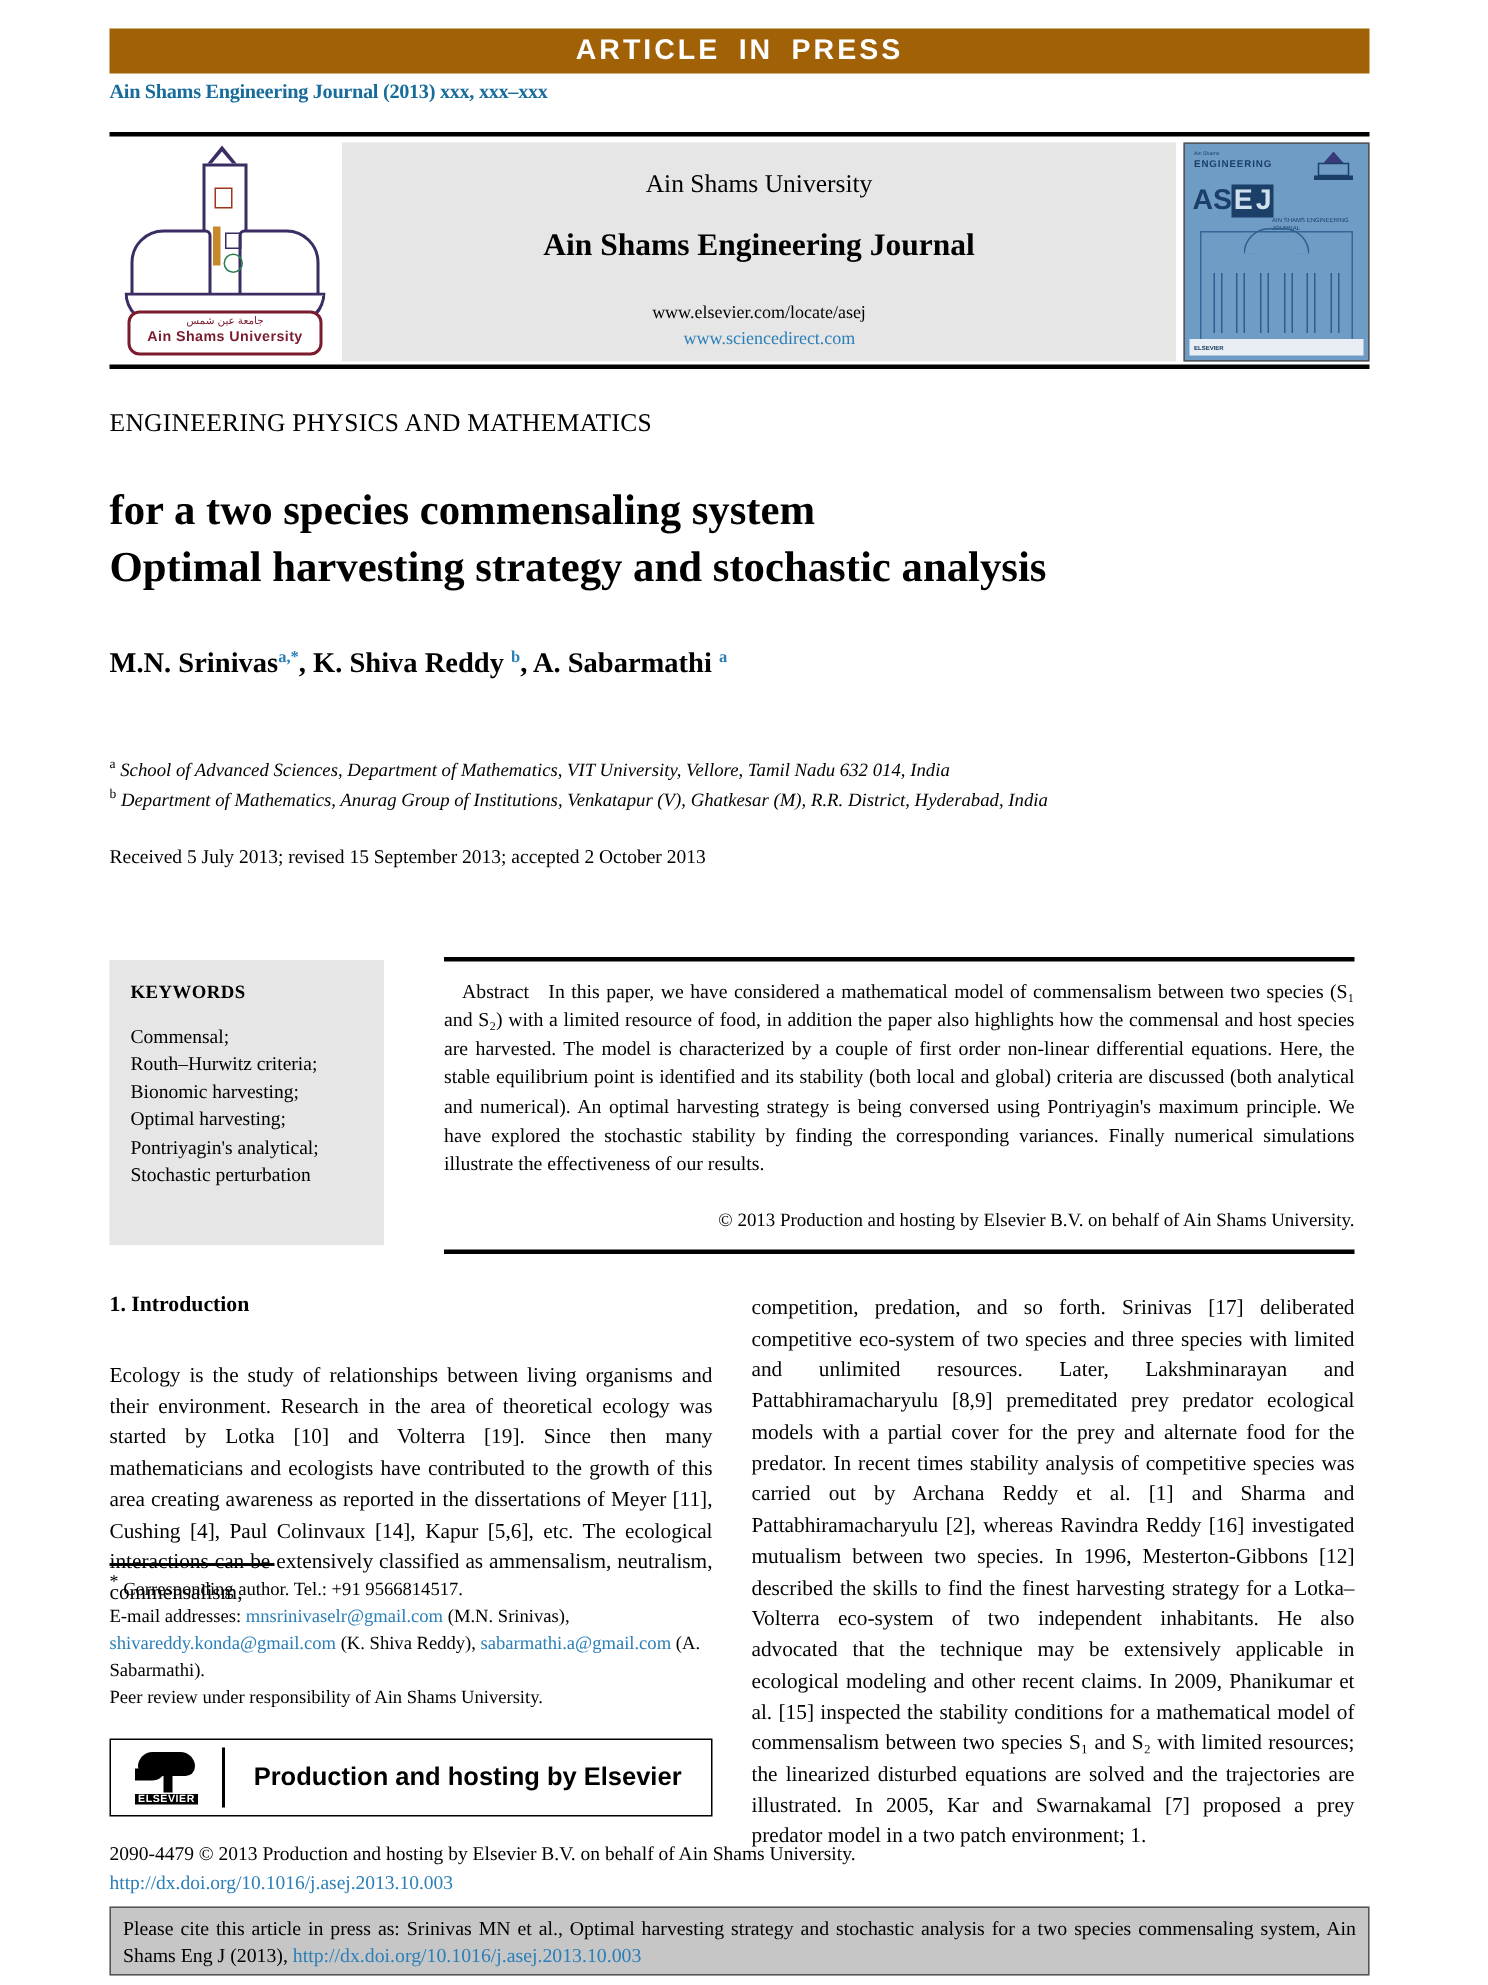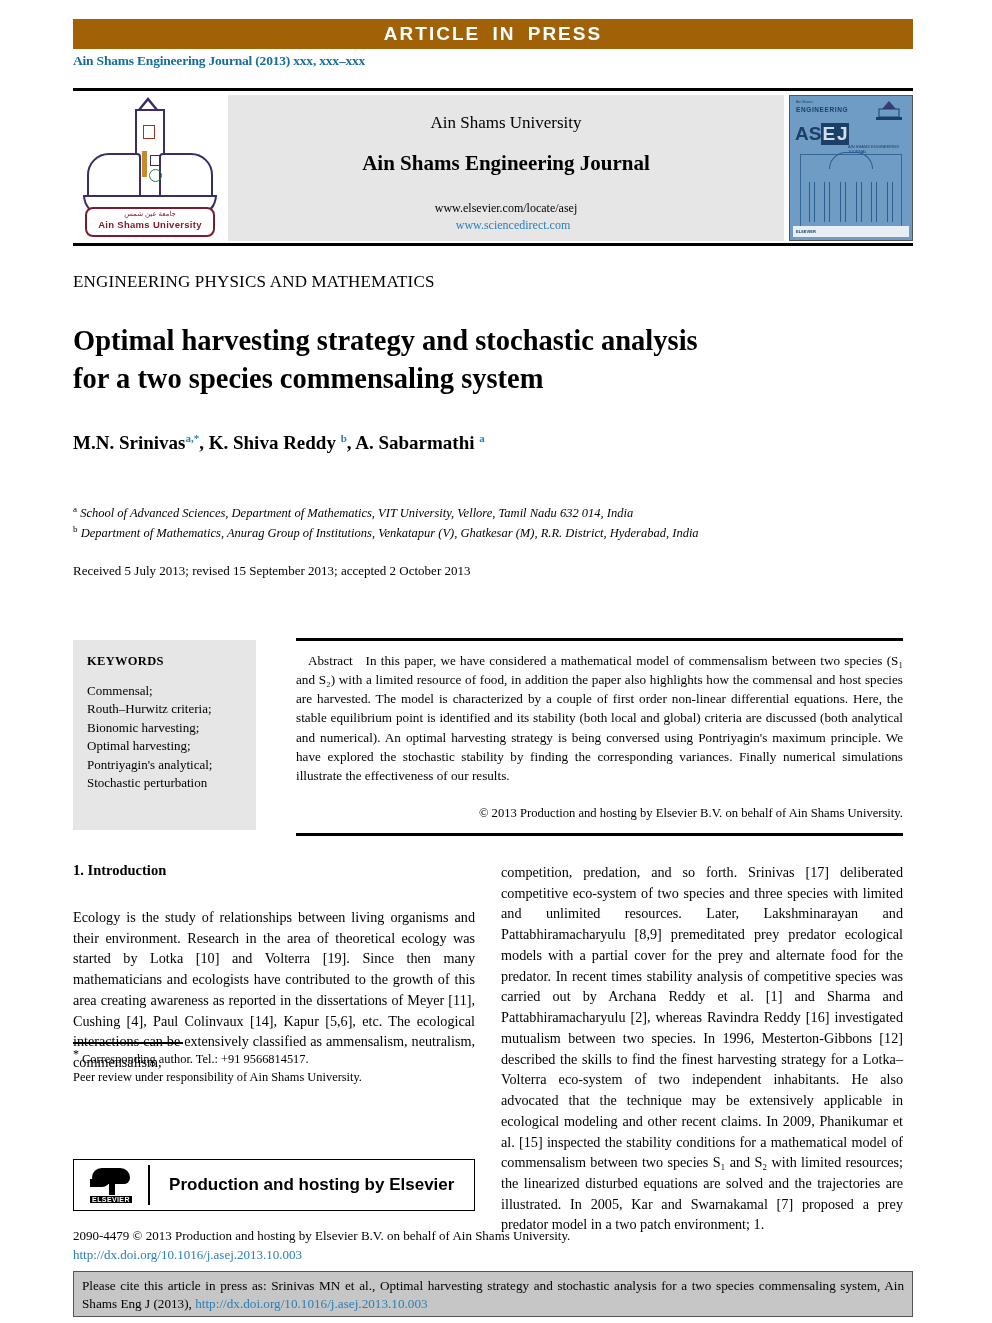--- a/index.html
+++ b/index.html
@@ -479,22 +479,22 @@
         <b>ELSEVIER</b>
       </div>
     </div>
 
   </div>
   <div class="masthead-rule-bottom"></div>
 
   <div class="sec-cat">ENGINEERING PHYSICS AND MATHEMATICS</div>
 
   <div class="article-title">
+    <div>for a two species commensaling system</div>
     <div>Optimal harvesting strategy and stochastic analysis</div>
-    <div>for a two species commensaling system</div>
   </div>
 
   <div class="authors">
     <span>M.N. Srinivas</span><sup>a,*</sup>, <span>K. Shiva Reddy</span> <sup>b</sup>, <span>A. Sabarmathi</span> <sup>a</sup>
   </div>
 
   <div class="affil">
     <div><sup>a</sup> <span>School of Advanced Sciences, Department of Mathematics, VIT University, Vellore, Tamil Nadu 632 014, India</span></div>
     <div><sup>b</sup> <span>Department of Mathematics, Anurag Group of Institutions, Venkatapur (V), Ghatkesar (M), R.R. District, Hyderabad, India</span></div>
   </div>
@@ -525,20 +525,29 @@
     <p class="para">Ecology is the study of relationships between living organisms and their environment. Research in the area of theoretical ecology was started by Lotka [10] and Volterra [19]. Since then many mathematicians and ecologists have contributed to the growth of this area creating awareness as reported in the dissertations of Meyer [11], Cushing [4], Paul Colinvaux [14], Kapur [5,6], etc. The ecological interactions can be extensively classified as ammensalism, neutralism, commensalism,</p>
   </div>
 
   <div class="col-right">
     <p class="para">competition, predation, and so forth. Srinivas [17] deliberated competitive eco-system of two species and three species with limited and unlimited resources. Later, Lakshminarayan and Pattabhiramacharyulu [8,9] premeditated prey predator ecological models with a partial cover for the prey and alternate food for the predator. In recent times stability analysis of competitive species was carried out by Archana Reddy et al. [1] and Sharma and Pattabhiramacharyulu [2], whereas Ravindra Reddy [16] investigated mutualism between two species. In 1996, Mesterton-Gibbons [12] described the skills to find the finest harvesting strategy for a Lotka–Volterra eco-system of two independent inhabitants. He also advocated that the technique may be extensively applicable in ecological modeling and other recent claims. In 2009, Phanikumar et al. [15] inspected the stability conditions for a mathematical model of commensalism between two species S₁ and S₂ with limited resources; the linearized disturbed equations are solved and the trajectories are illustrated. In 2005, Kar and Swarnakamal [7] proposed a prey predator model in a two patch environment; 1.</p>
   </div>
 
   <div class="fn-rule"></div>
   <div class="footnotes">
     <div><span class="star">*</span> <span>Corresponding author. Tel.: +91 9566814517.</span></div>
+    <div>
+      <span>E-mail addresses:</span>
+      <span class="lnk">mnsrinivaselr@gmail.com</span>
+      <span>(M.N. Srinivas),</span>
+      <span class="lnk">shivareddy.konda@gmail.com</span>
+      <span>(K. Shiva Reddy),</span>
+      <span class="lnk">sabarmathi.a@gmail.com</span>
+      <span>(A. Sabarmathi).</span>
+    </div>
     <div>Peer review under responsibility of Ain Shams University.</div>
   </div>
 
   <div class="elsevier-box">
     <div class="els-logo">
       <div class="els-tree">
         <div class="tree-can"></div>
         <div class="tree-arm"></div>
         <div class="tree-trunk"></div>
       </div>

